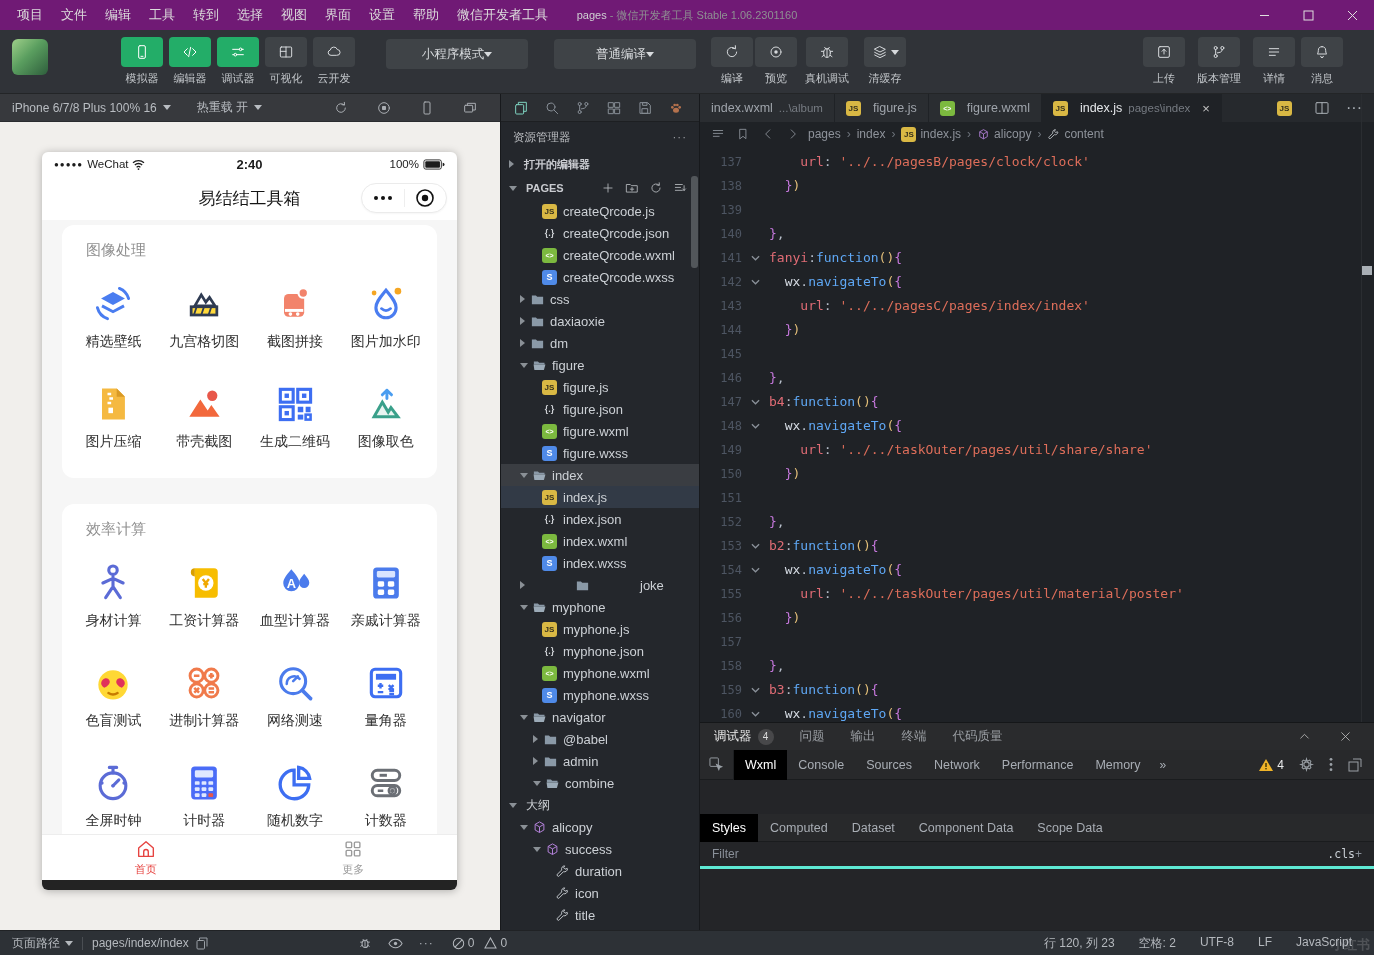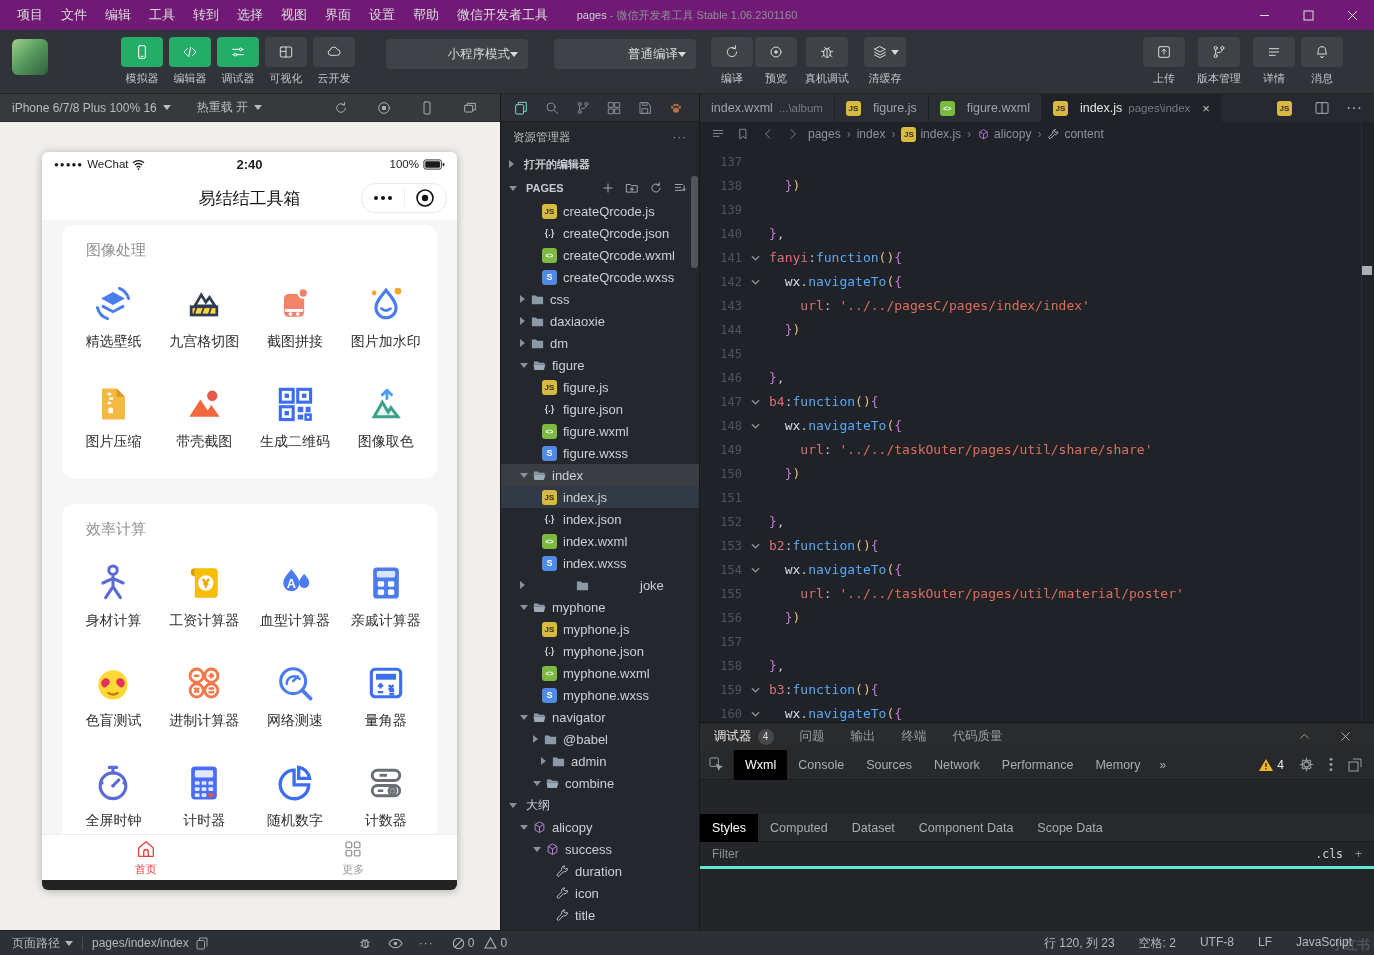--- a/index.html
+++ b/index.html
@@ -17,21 +17,21 @@
   .wbtn{width:44px;height:30px;display:flex;align-items:center;justify-content:center;color:#e0e0e0}
 
   
   .toolbar{position:absolute;top:30px;left:0;right:0;height:64px;background:#303338;border-bottom:1px solid #232527;display:flex;z-index:29}
   .avatar{width:36px;height:36px;border-radius:6px;margin:9px 12px 0 12px;background:linear-gradient(135deg,#9fd08a 0%,#5a9e5f 45%,#2e5e3c 100%);flex:none}
   .tbgroup{display:flex}
   .tbtn{display:flex;flex-direction:column;align-items:center;width:48px;margin-top:7px;cursor:pointer}
   .tbtn .ic{width:42px;height:30px;border-radius:4px;background:#3f4347;display:flex;align-items:center;justify-content:center;color:#d6d9dc}
   .tbtn.green .ic{background:#23ad68;color:#fff}
   .tbtn .lb{font-size:11px;color:#c2c6ca;margin-top:4px;white-space:nowrap}
-  .tb-select{height:30px;margin-top:9px;background:#3f4347;border-radius:4px;color:#d8dbde;font-size:12.5px;display:flex;align-items:center;padding:0 10px;width:142px;justify-content:flex-end;cursor:pointer}
+  .tb-select{height:30px;margin-top:9px;background:#3f4347;border-radius:4px;color:#d8dbde;font-size:12.5px;display:flex;align-items:center;padding:0 10px;width:142px;justify-content:center;cursor:pointer}
   .sp{flex:none}
 
   
   .sim{position:absolute;top:94px;left:0;width:500px;bottom:25px;background:#f1efec}
   .devbar{height:28px;background:#37393d;display:flex;align-items:center;color:#b9bdc2;font-size:12px;padding:0 12px;border-bottom:1px solid #2a2c2f;gap:6px}
   .devicons{margin-left:auto;display:flex;gap:27px;align-items:center;color:#a9adb2;padding-right:10px}
   .phone{position:absolute;left:42px;top:58px;width:415px;height:738px;background:#fff;border-radius:6px;box-shadow:0 1px 8px rgba(0,0,0,.28)}
   .pstatus{height:24px;display:flex;align-items:center;padding:0 12px;font-size:11.5px;color:#1c1c1c;position:relative}
   .pstatus .mid{position:absolute;left:50%;transform:translateX(-50%);font-size:13px;font-weight:bold}
   .pstatus .right{margin-left:auto;display:flex;align-items:center;gap:4px}
@@ -108,21 +108,21 @@
   .dtab{padding:0 11px;height:30px;display:flex;align-items:center;font-size:12.5px;color:#a8adb4;cursor:pointer}
   .dtab.active{background:#000;color:#fff}
   .chevmore{color:#a8adb4;padding:0 8px;cursor:pointer;font-size:12px}
   .dt-right{margin-left:auto;display:flex;align-items:center;gap:15px;padding-right:12px;color:#9aa0a6}
   .warnct{display:flex;align-items:center;gap:4px;color:#e9eaec;font-size:12px;cursor:pointer}
   .wxml-pane{height:34px;background:#242528}
   .stabs{height:28px;background:#28292b;border-bottom:1px solid #1a1c1e;display:flex;align-items:center}
   .stab{padding:0 12px;height:28px;display:flex;align-items:center;font-size:12.5px;color:#a8adb4;cursor:pointer}
   .stab.active{background:#000;color:#fff}
   .filterrow{height:27px;display:flex;align-items:center;padding:0 12px;border-bottom:3px solid #5eead4;color:#8a9099;font-size:12px}
-  .filterrow .right{margin-left:auto;display:flex;align-items:flex-start;gap:12px}
+  .filterrow .right{margin-left:auto;display:flex;align-items:flex-start;}
   .filterrow .cls{font-family:"DejaVu Sans Mono",monospace;font-size:11.5px;color:#ccd2d8}
 
   
   .statusbar{position:absolute;bottom:0;left:0;right:0;height:25px;background:#2d3136;border-top:1px solid #202225;display:flex;align-items:center;font-size:12px;color:#b4b8bd;padding:0 12px;z-index:31}
   .sb-div{width:1px;height:13px;background:#4a4e53;margin:0 9px}
   .sb-group{display:flex;align-items:center;gap:16px;margin-left:150px;color:#aeb2b8}
   .sb-errs{display:flex;align-items:center;gap:10px;margin-left:18px}
   .sb-errs .e{display:flex;align-items:center;gap:3px}
   .sb-right{margin-left:auto;display:flex;gap:24px;padding-right:10px;white-space:nowrap}
   .wm{position:absolute;right:4px;bottom:1px;font-size:13px;font-weight:bold;color:#fff;opacity:.16;pointer-events:none}
@@ -889,21 +889,21 @@
       </div>
       <div class="trow" style="padding-left: 32px;">
         <span class="tri-r"></span>
         <span style="margin-right: 5px;">
           <svg viewBox="0 0 24 24" width="15" height="15" fill="none">
             <path d="M3 5.5h6.5l2 2H21v12H3z" fill="#8a99a7"></path>
           </svg>
         </span>
         <span>@babel</span>
       </div>
-      <div class="trow" style="padding-left: 40px;">
+      <div class="trow" style="padding-left: 32px;">
         <span class="tri-r"></span>
         <span style="margin-right: 5px;">
           <svg viewBox="0 0 24 24" width="15" height="15" fill="none">
             <path d="M3 5.5h6.5l2 2H21v12H3z" fill="#8a99a7"></path>
           </svg>
         </span>
         <span>admin</span>
       </div>
       <div class="trow" style="padding-left: 32px;">
         <span class="tri-d"></span>
@@ -1052,21 +1052,21 @@
       <span style="display: inline-flex; align-items: center; gap: 4px;">
         <span style="margin-right: 0px;">
           <svg viewBox="0 0 24 24" width="13" height="13" fill="none">
             <path d="M20 7.5a5 5 0 01-6.5 4.8L7 18.8a2 2 0 11-2.8-2.8l6.5-6.5A5 5 0 0115.5 3l-1.8 3 2.3 2.3 3.5-1.3z" stroke="#c8ccd1" stroke-width="1.5"></path>
           </svg>
         </span>
         <span>content</span>
       </span>
     </div>
   <div class="code" id="code">
-      <div class="cl"><span class="ln">137</span><span class="fold"></span></div>
+      <div class="cl"><span class="ln">137</span><span class="fold"></span><span class="ct" style="padding-left: 31.32px;"><span class="tk-n">url</span><span class="tk-p">: </span><span class="tk-s">'../../pagesB/pages/clock/clock'</span></span></div>
       <div class="cl"><span class="ln">138</span><span class="fold"></span><span class="ct" style="padding-left: 15.66px;"><span class="tk-b">}</span><span class="tk-y">)</span></span></div>
       <div class="cl"><span class="ln">139</span><span class="fold"></span><span class="ct" style="padding-left: 0px;"></span></div>
       <div class="cl"><span class="ln">140</span><span class="fold"></span><span class="ct" style="padding-left: 0px;"><span class="tk-b">}</span><span class="tk-p">,</span></span></div>
       <div class="cl"><span class="ln">141</span><span class="fold"><svg width="9" height="6" viewBox="0 0 10 6">
             <path d="M1 1l4 4 4-4" stroke="currentColor" stroke-width="1.4" fill="none"></path>
           </svg></span><span class="ct" style="padding-left: 0px;"><span class="tk-n">fanyi</span><span class="tk-p">:</span><span class="tk-k">function</span><span class="tk-y">(</span><span class="tk-y">)</span><span class="tk-b">{</span></span></div>
       <div class="cl"><span class="ln">142</span><span class="fold"><svg width="9" height="6" viewBox="0 0 10 6">
             <path d="M1 1l4 4 4-4" stroke="currentColor" stroke-width="1.4" fill="none"></path>
           </svg></span><span class="ct" style="padding-left: 15.66px;"><span class="tk-o">wx</span><span class="tk-p">.</span><span class="tk-k">navigateTo</span><span class="tk-y">(</span><span class="tk-b">{</span></span></div>
       <div class="cl"><span class="ln">143</span><span class="fold"></span><span class="ct" style="padding-left: 31.32px;"><span class="tk-n">url</span><span class="tk-p">: </span><span class="tk-s">'../../pagesC/pages/index/index'</span></span></div>

